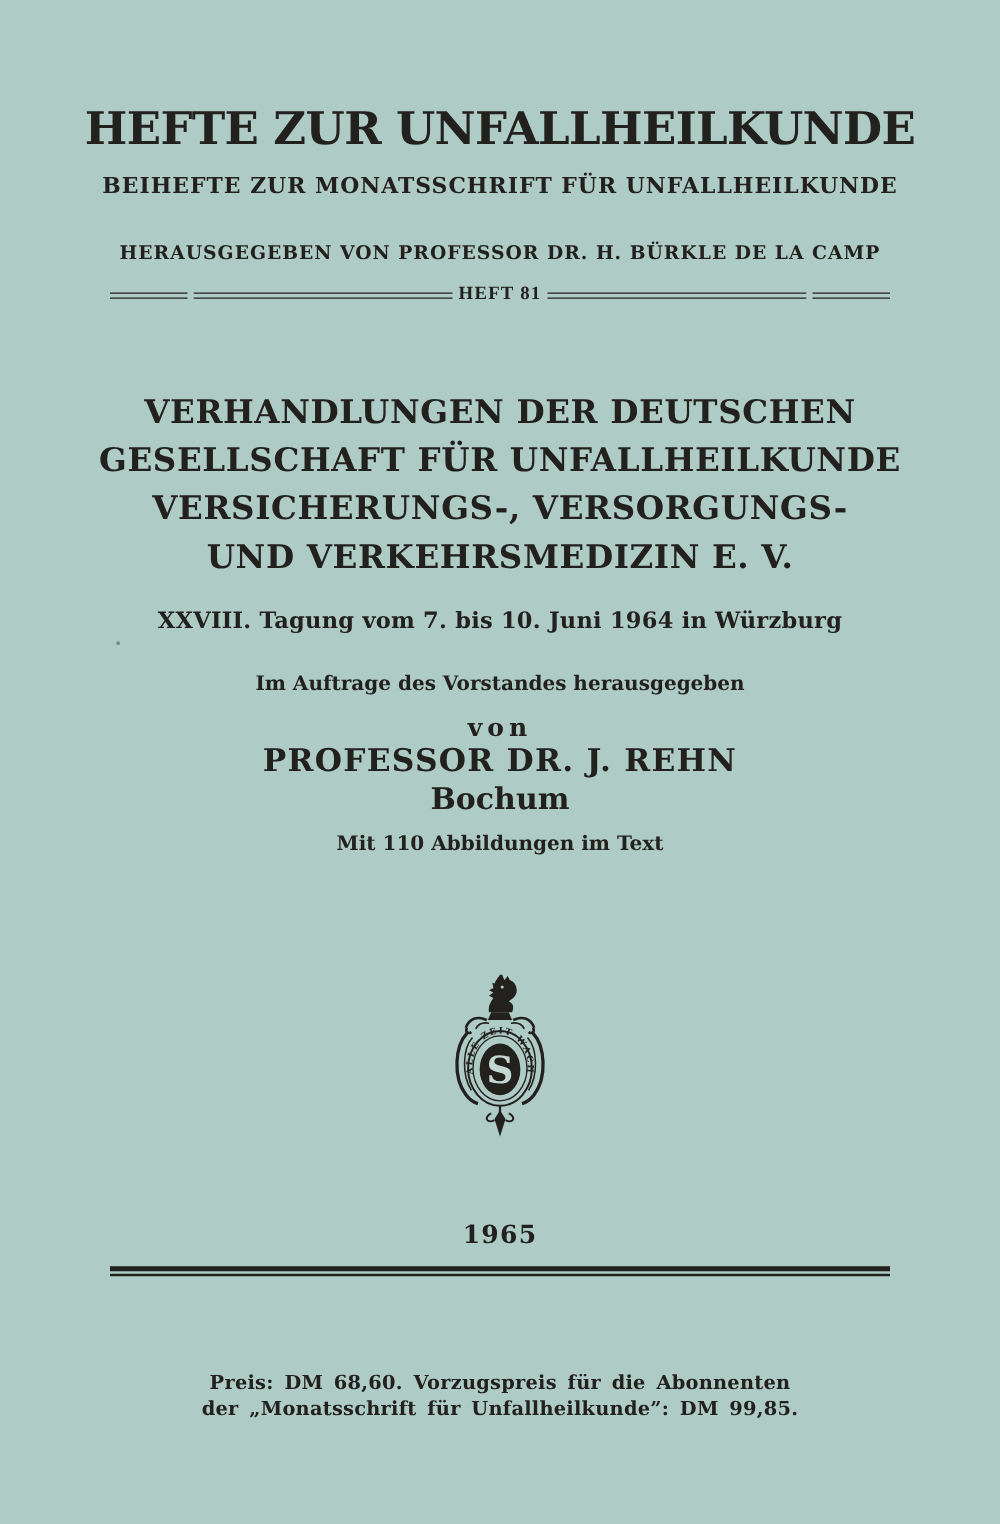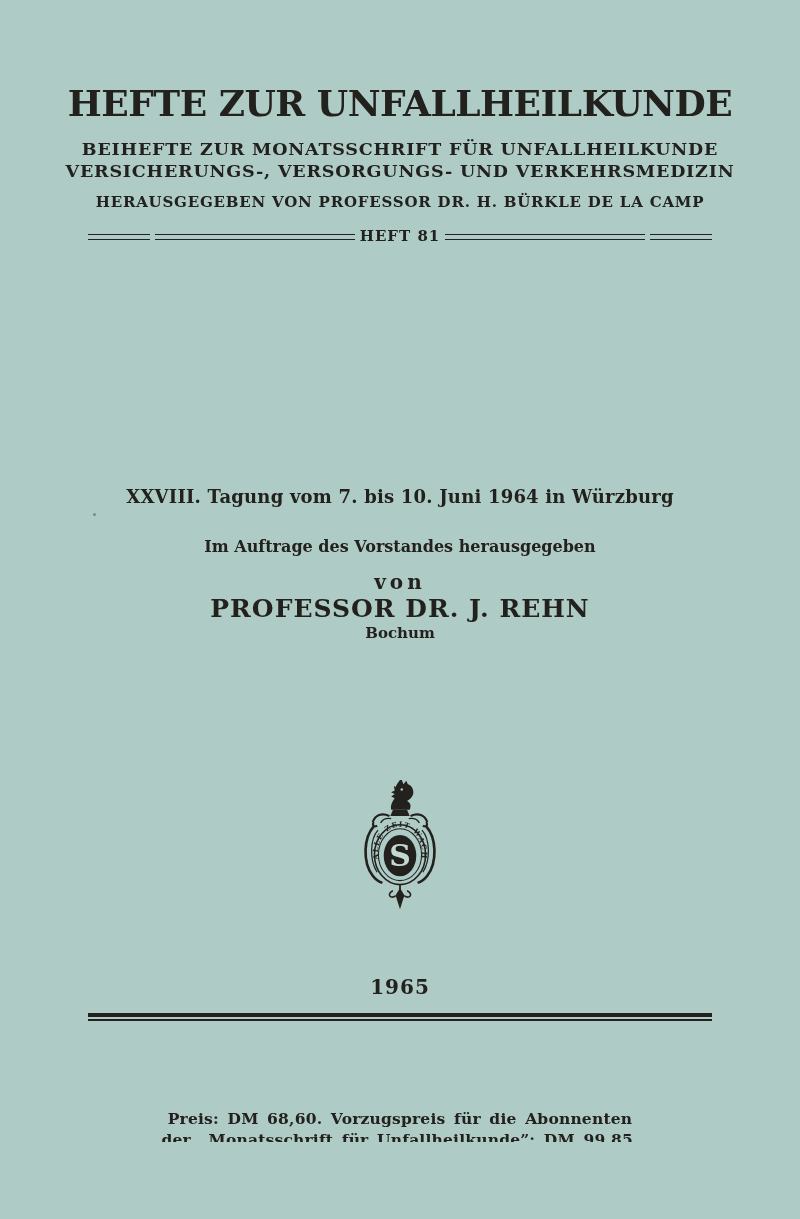--- a/index.html
+++ b/index.html
@@ -16,21 +16,21 @@
   }
   .line { position: absolute; left: 0; width: 100%; text-align: center; white-space: nowrap; font-weight: bold; }
 
   .masthead-title   { top: 82px;  font-size: 36px; letter-spacing: -0.5px; }
   .masthead-sub1    { top: 139px; font-size: 17.5px; letter-spacing: 0.8px; }
   .masthead-sub2    { top: 161px; font-size: 17.5px; letter-spacing: 0.8px; }
   .editor-line      { top: 193px; font-size: 15px; letter-spacing: 0.8px; }
 
   .heft-rule {
     position: absolute; top: 228px; left: 88px; width: 624px;
-    display: flex; align-items: center;
+    display: flex; align-items: center; font-family: Liberation Serif, serif;
   }
   .rule-seg {
     height: 3.5px;
     border-top: 1.7px solid #23211d;
     border-bottom: 1.7px solid #23211d;
     flex: none;
   }
   .rule-gap { width: 5px; flex: none; }
   .heft-label {
     flex: none; margin: 0 5px;
@@ -41,21 +41,21 @@
   .main-title-block {
     position: absolute; top: 311px; left: 0; width: 100%;
     text-align: center; font-weight: bold;
     font-size: 26px; line-height: 38.5px; letter-spacing: 0.5px;
   }
   .meeting          { top: 486px; font-size: 18px; letter-spacing: 0.2px; }
 
   .commission       { top: 537px; font-size: 16px; }
   .von-line         { top: 570px; font-size: 20px; letter-spacing: 4px; }
   .editor-name      { top: 594px; font-size: 25px; letter-spacing: 1px; }
-  .city             { top: 624px; font-size: 15px; }
+  .city             { top: 624px; font-size: 24px; }
   .illustrations    { top: 665px; font-size: 16px; }
 
   .logo-wrap {
     position: absolute; top: 779px; left: 0; width: 100%;
     display: flex; justify-content: center;
   }
   .logo-wrap svg { display: block; }
 
   .year-line        { top: 975px; font-size: 20px; letter-spacing: 1px; }
 
@@ -64,57 +64,62 @@
   }
   .bottom-rule .bar-thick { height: 3.5px; background: #23211d; }
   .bottom-rule .bar-space { height: 2px; }
   .bottom-rule .bar-thin  { height: 2px; background: #23211d; }
 
   .price-block {
     position: absolute; top: 1096px; left: 0; width: 100%;
     text-align: center; font-weight: bold;
     font-size: 15.5px; line-height: 20.5px; word-spacing: 3px;
     letter-spacing: 0.2px;
-    margin-top: 13px;
   }
 
   .speck {
     position: absolute; top: 513px; left: 93px;
     width: 3px; height: 3px; border-radius: 50%;
     background: rgba(70, 92, 86, 0.55);
   }
 </style>
 </head>
 <body style="background-color: rgb(174, 203, 198);">
 
 <div class="cover" style="color: rgb(35, 33, 29);">
 
   <div class="line masthead-title">HEFTE ZUR UNFALLHEILKUNDE</div>
   <div class="line masthead-sub1">BEIHEFTE ZUR MONATSSCHRIFT FÜR UNFALLHEILKUNDE</div>
-  <div class="line masthead-sub2">VERSICHERUNGS-, VERSORGUNGS- UND VERKEHRSMEDIZIN</div>
   <div class="line editor-line">HERAUSGEGEBEN VON PROFESSOR DR. H. BÜRKLE DE LA CAMP</div>
 
   <div class="heft-rule">
     <div class="rule-seg" style="width:62px"></div>
     <div class="rule-gap"></div>
     <div class="rule-seg" style="flex:1"></div>
     <div class="heft-label">HEFT 81</div>
     <div class="rule-seg" style="flex:1"></div>
     <div class="rule-gap"></div>
     <div class="rule-seg" style="width:62px"></div>
   </div>
 
+  <div class="main-title-block">
+    <div>VERHANDLUNGEN DER DEUTSCHEN</div>
+    <div>GESELLSCHAFT FÜR UNFALLHEILKUNDE</div>
+    <div>VERSICHERUNGS-, VERSORGUNGS-</div>
+    <div>UND VERKEHRSMEDIZIN E. V.</div>
+  </div>
   <div class="line meeting">XXVIII. Tagung vom 7. bis 10. Juni 1964 in Würzburg</div>
 
   <div class="speck"></div>
 
   <div class="line commission">Im Auftrage des Vorstandes herausgegeben</div>
   <div class="line von-line">von</div>
   <div class="line editor-name">PROFESSOR DR. J. REHN</div>
   <div class="line city">Bochum</div>
+  <div class="line illustrations">Mit 110 Abbildungen im Text</div>
 
   <div class="logo-wrap">
     <svg width="100" height="132" viewBox="0 0 100 150">
       <g fill="none" stroke="#23211d">
 
         <path fill="#23211d" stroke="none" d="M50 1 C48 4 46 6 45 9 L43 8 L44 13 L40 15 L44 17 L40 20 L44 22 C41 26 39 30 40 35 L61 35 C63 30 62 27 58 25 C61 23 64 21 65 17 C66 12 63 7 59 6 L57 2 L54 6 L52 1 Z"></path>
         <circle cx="52" cy="12" r="1.4" fill="#aecbc6" stroke="none"></circle>
 
         <path fill="#23211d" stroke="none" d="M42 35 L58 35 L61 42 L39 42 Z"></path>
 

